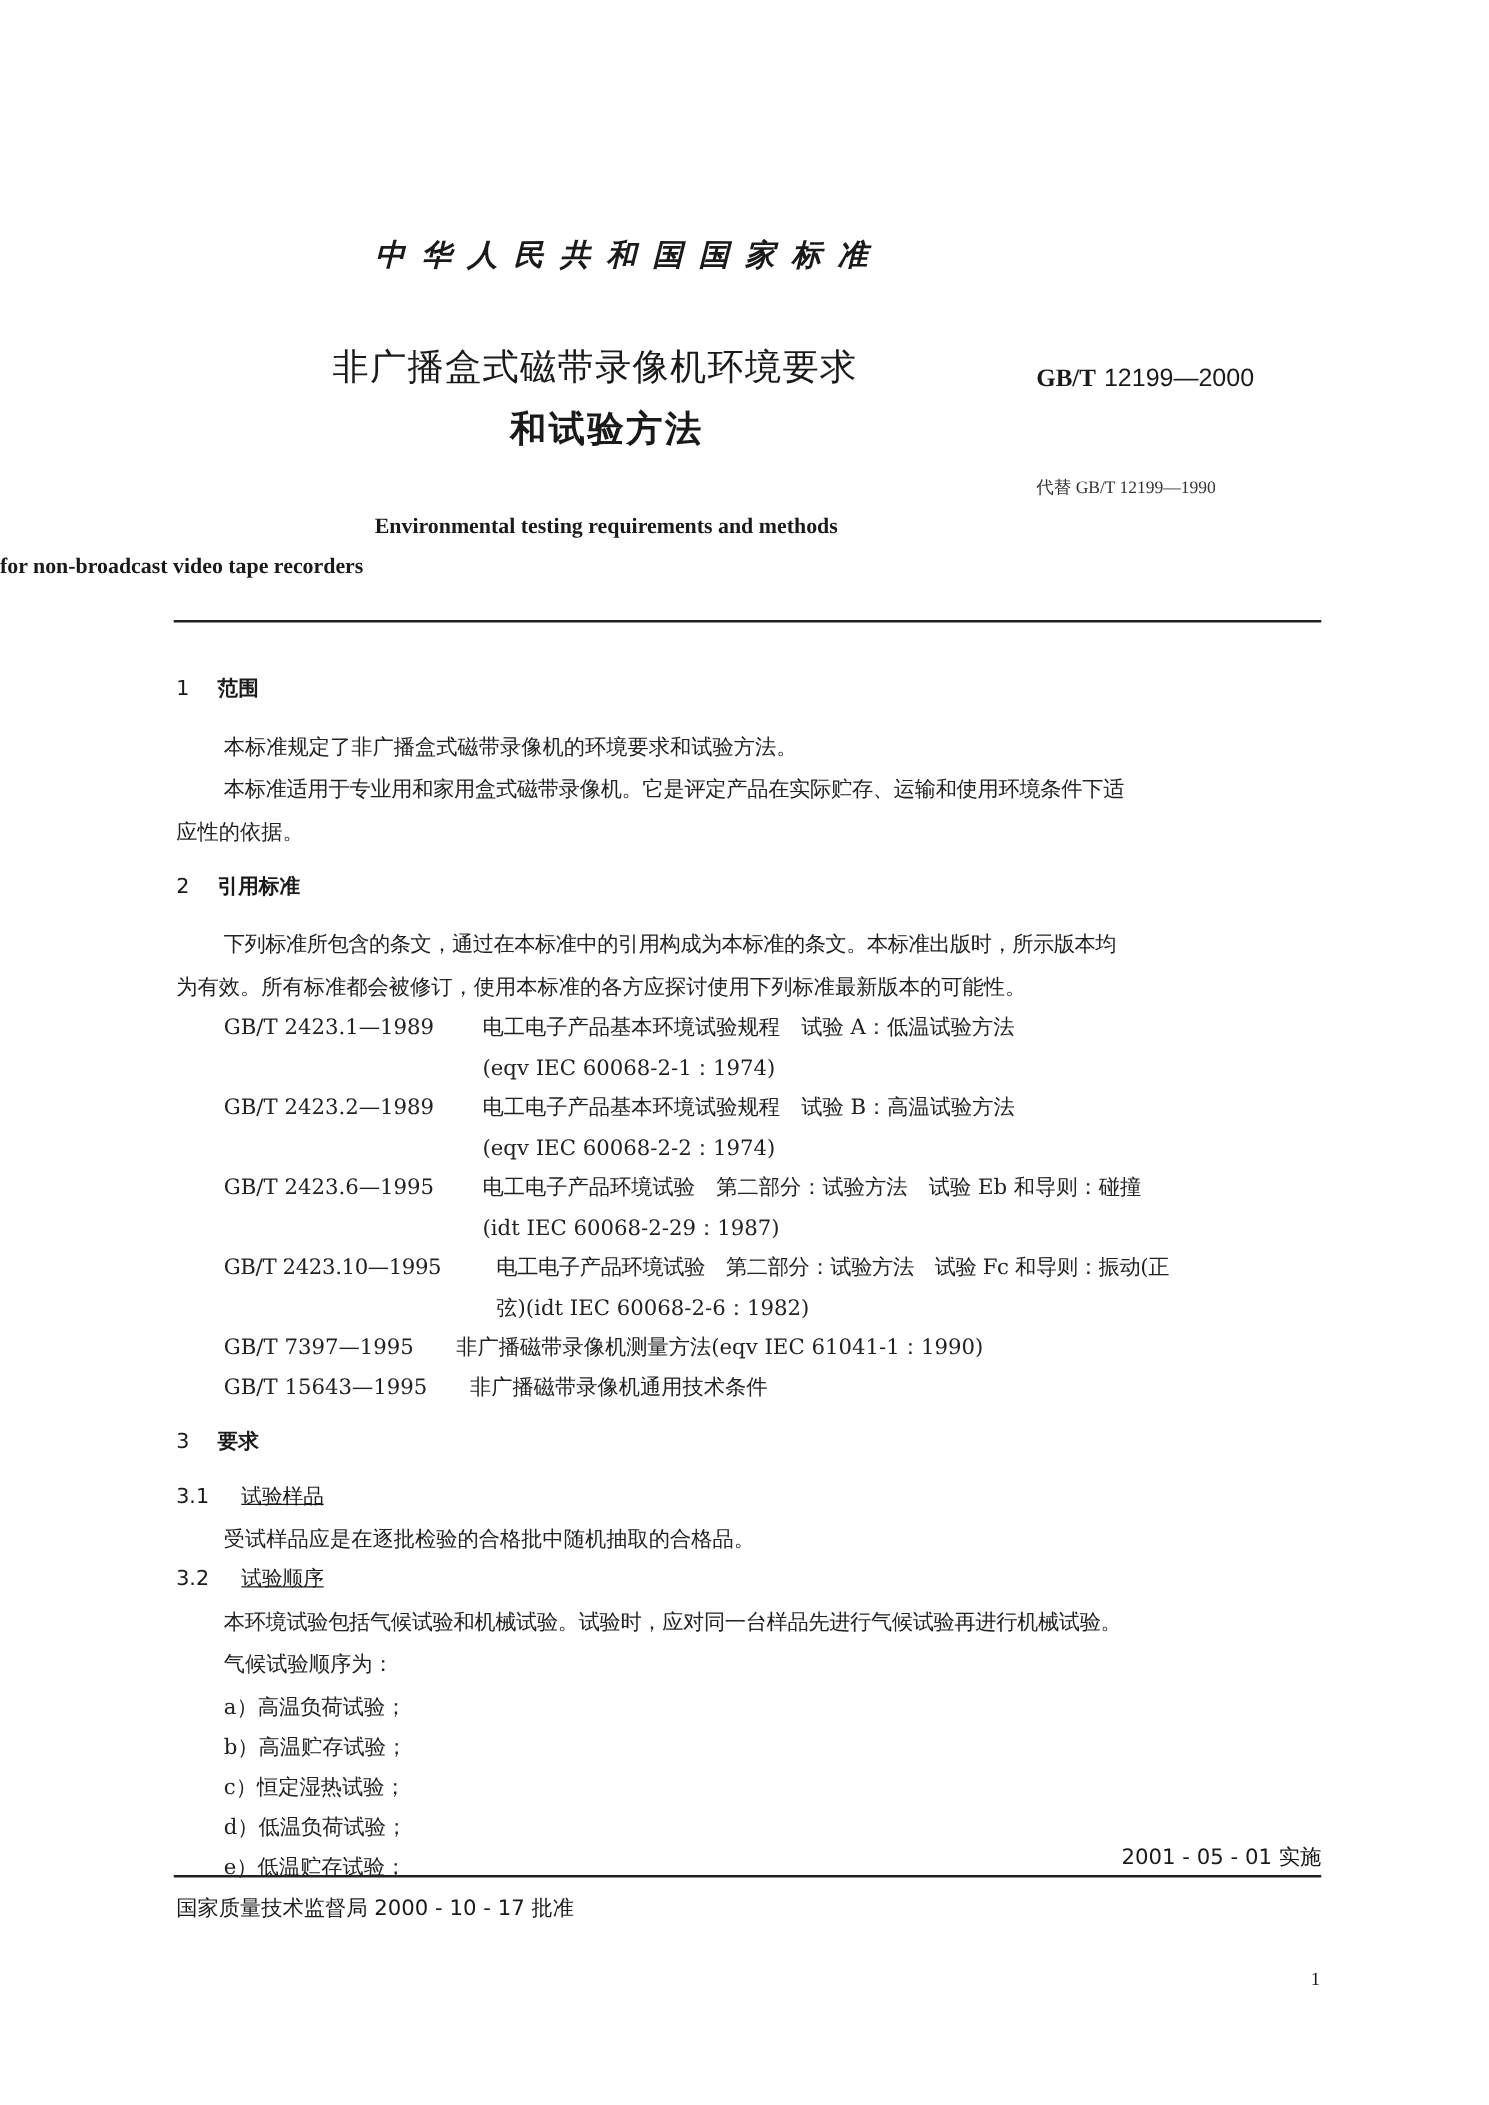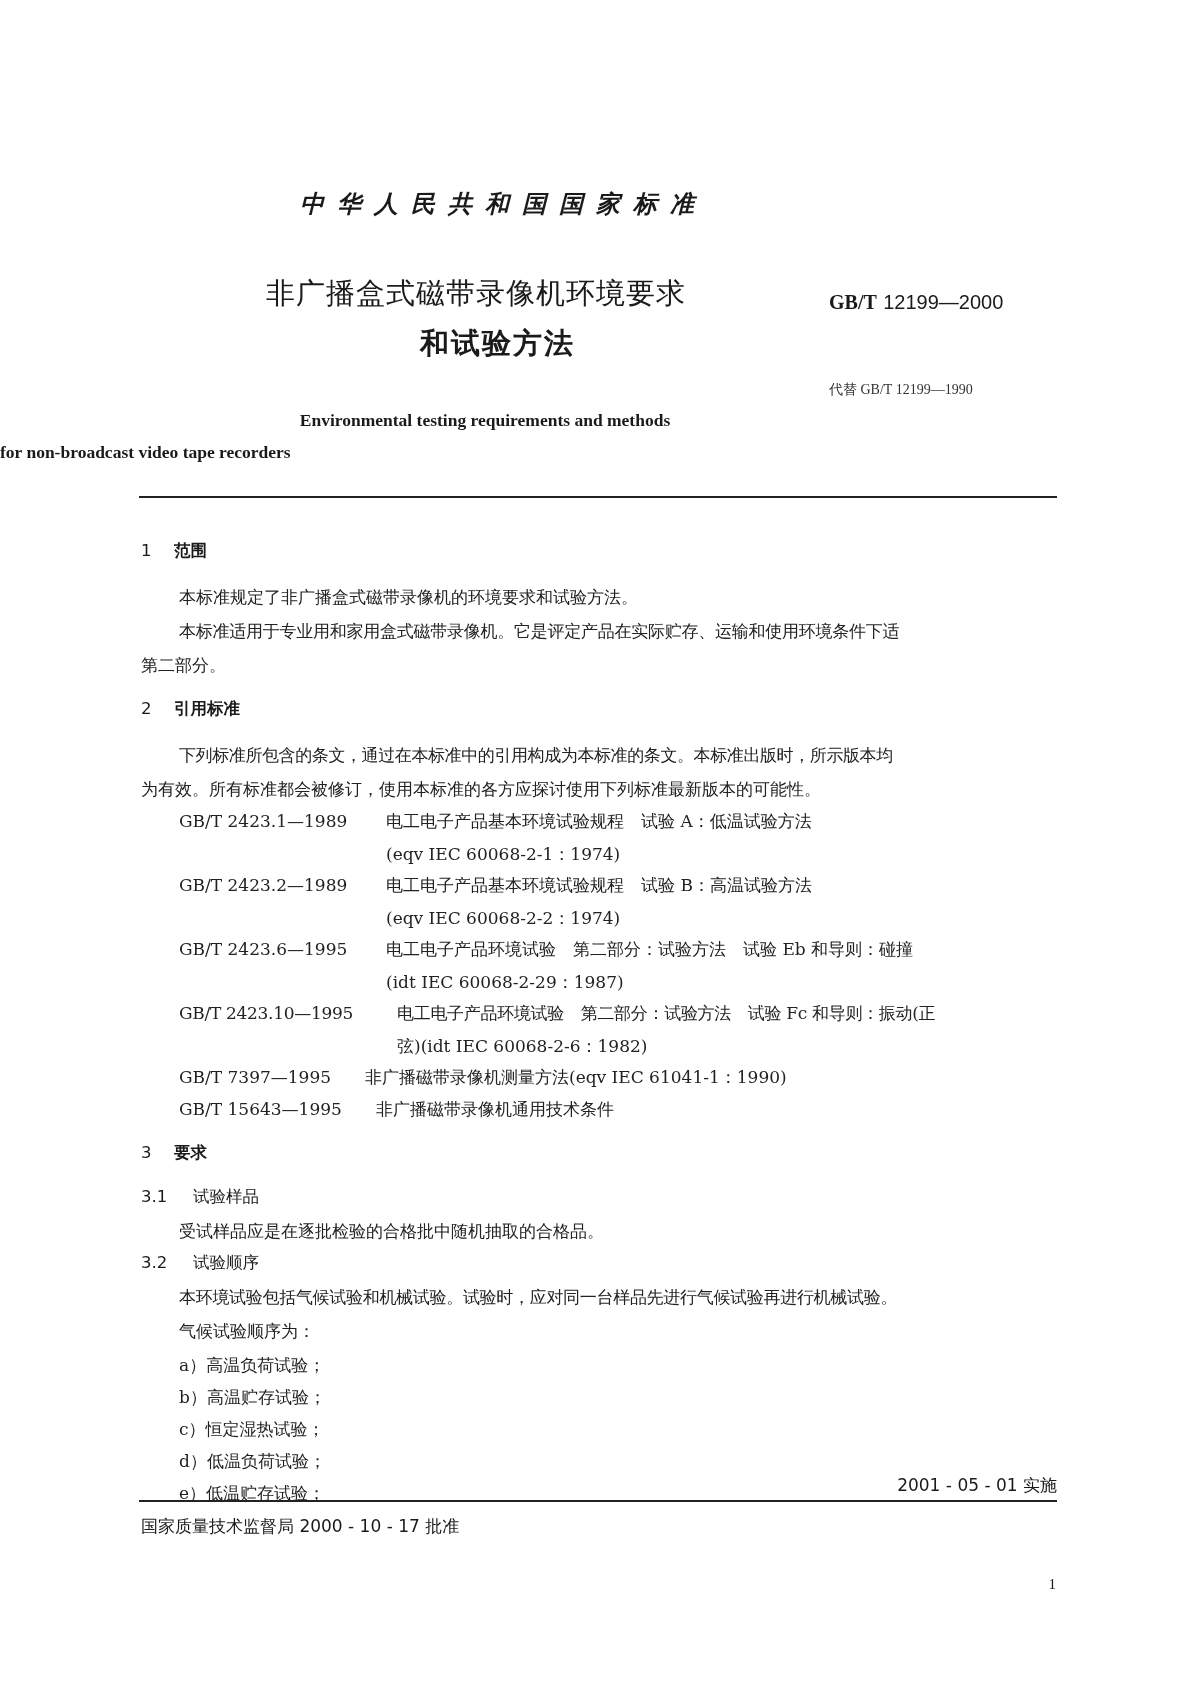--- a/index.html
+++ b/index.html
@@ -8,32 +8,32 @@
       color: #1a1a1a;
       font-family: "DejaVu Serif", "Liberation Serif", serif;
     }
     .abs { position: absolute; white-space: nowrap; }
     .sans { font-family: "DejaVu Sans", "Liberation Sans", sans-serif; }
     .serif { font-family: "Liberation Serif", "DejaVu Serif", serif; margin-top: 26px; }
     .national {
       left: 300px; top: 188px; font-size: 24px; letter-spacing: 13px; font-weight: bold; font-style: italic;
     }
     .title-zh1 { left: 266px; top: 274px; font-size: 29px; font-weight: normal; letter-spacing: 1px; }
-    .title-zh2 { left: 408px; top: 324px; font-size: 29px; font-weight: bold; letter-spacing: 2px; margin-left: 12px; }
+    .title-zh2 { left: 408px; top: 324px; font-size: 29px; font-weight: bold; letter-spacing: 2px; }
     .title-en1 { left: 0; width: 970px; text-align: center; top: 384px; font-size: 17.5px; font-weight: bold; }
     .title-en2 { left: 0; width: 970px; top: 416px; font-size: 17.5px; font-weight: bold; }
     .std-code { left: 829px; top: 290px; font-size: 20px; }
     .std-code b { font-family: Liberation Serif, serif; font-weight: bold; }
     .std-code span.num { font-family: "Liberation Sans", sans-serif; text-align: center; }
     .replaces { left: 829px; top: 355px; font-size: 14px; color: #333; }
     .rule-top { position: absolute; left: 139px; top: 496px; width: 918px; height: 2px; background: #222; }
     .rule-bottom { position: absolute; left: 139px; top: 1500px; width: 918px; height: 1.5px; background: #222; }
     .h1 { font-size: 16.5px; font-weight: bold; left: 141px; }
     .h1 .no { display: inline-block; width: 33px; font-weight: normal; }
-    .h2 { font-size: 16.5px; left: 141px; }
+    .h2 { font-size: 16.5px; left: 141px; text-decoration: underline; }
     .h2 .no { display: inline-block; width: 52px; }
     .p { font-size: 17px; color: #222; }
     .ref-code { display: inline-block; }
     .footer-left { left: 141px; top: 1515px; font-size: 17px; font-weight: normal; }
     .footer-right { right: 134px; top: 1474px; font-size: 17px; font-weight: normal; }
     .page-no { right: 135px; top: 1550px; font-size: 15px; }
   </style>
 </head>
 <body>
 
@@ -49,21 +49,21 @@
 </div>
 <div class="abs replaces serif">代替 GB/T 12199—1990</div>
 
 <div class="rule-top"></div>
 
 <div class="abs sans h1" style="top:540px">
   <span class="no">1</span><span>范围</span>
 </div>
 <div class="abs p" style="left:179px; top:586px">本标准规定了非广播盒式磁带录像机的环境要求和试验方法。</div>
 <div class="abs p" style="left:179px; top:620px; letter-spacing:-0.25px">本标准适用于专业用和家用盒式磁带录像机。它是评定产品在实际贮存、运输和使用环境条件下适</div>
-<div class="abs p" style="left:141px; top:654px">第二部分。</div>
+<div class="abs p" style="left:141px; top:654px">应性的依据。</div>
 
 <div class="abs sans h1" style="top:698px">
   <span class="no">2</span><span>引用标准</span>
 </div>
 <div class="abs p" style="left:179px; top:744px; letter-spacing:-0.4px">下列标准所包含的条文，通过在本标准中的引用构成为本标准的条文。本标准出版时，所示版本均</div>
 <div class="abs p" style="left:141px; top:778px">为有效。所有标准都会被修订，使用本标准的各方应探讨使用下列标准最新版本的可能性。</div>
 
 <div class="abs p" style="left:179px; top:810px">
   <span class="ref-code" style="width:207px">GB/T 2423.1—1989</span><span>电工电子产品基本环境试验规程　试验 A：低温试验方法</span>
 </div>

